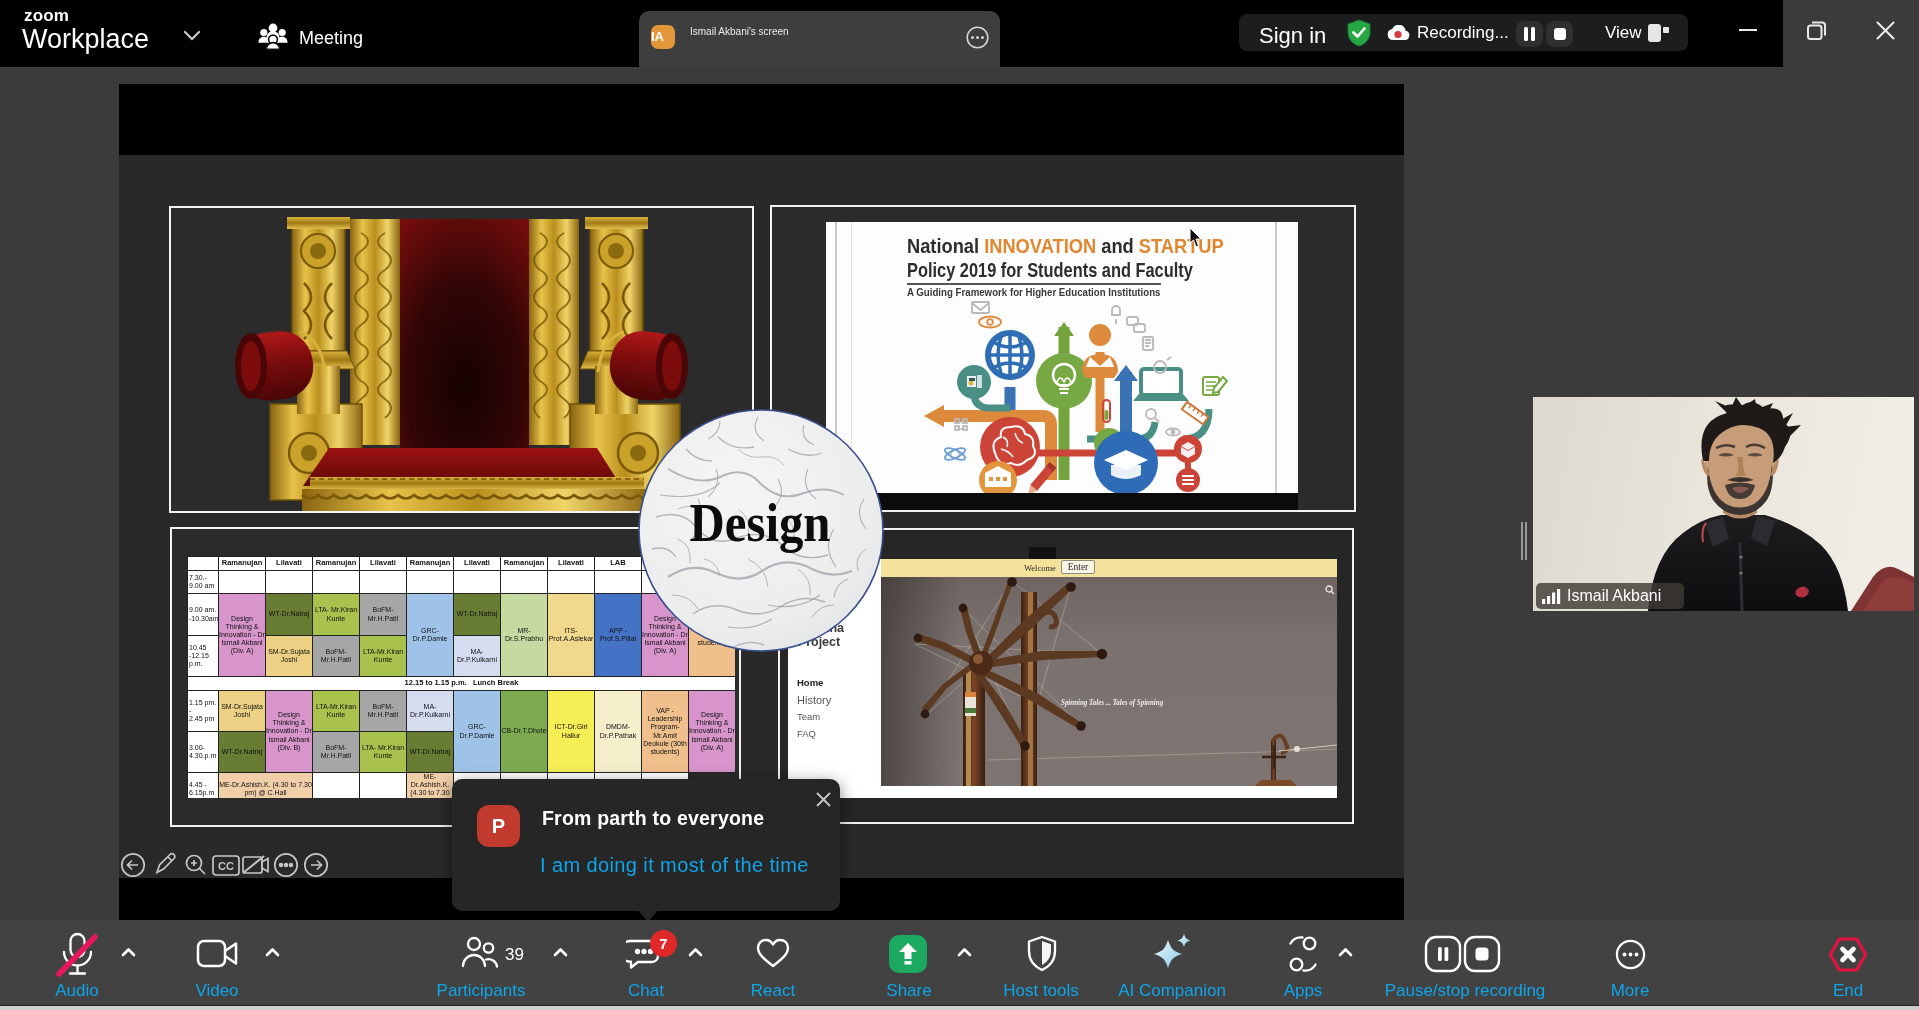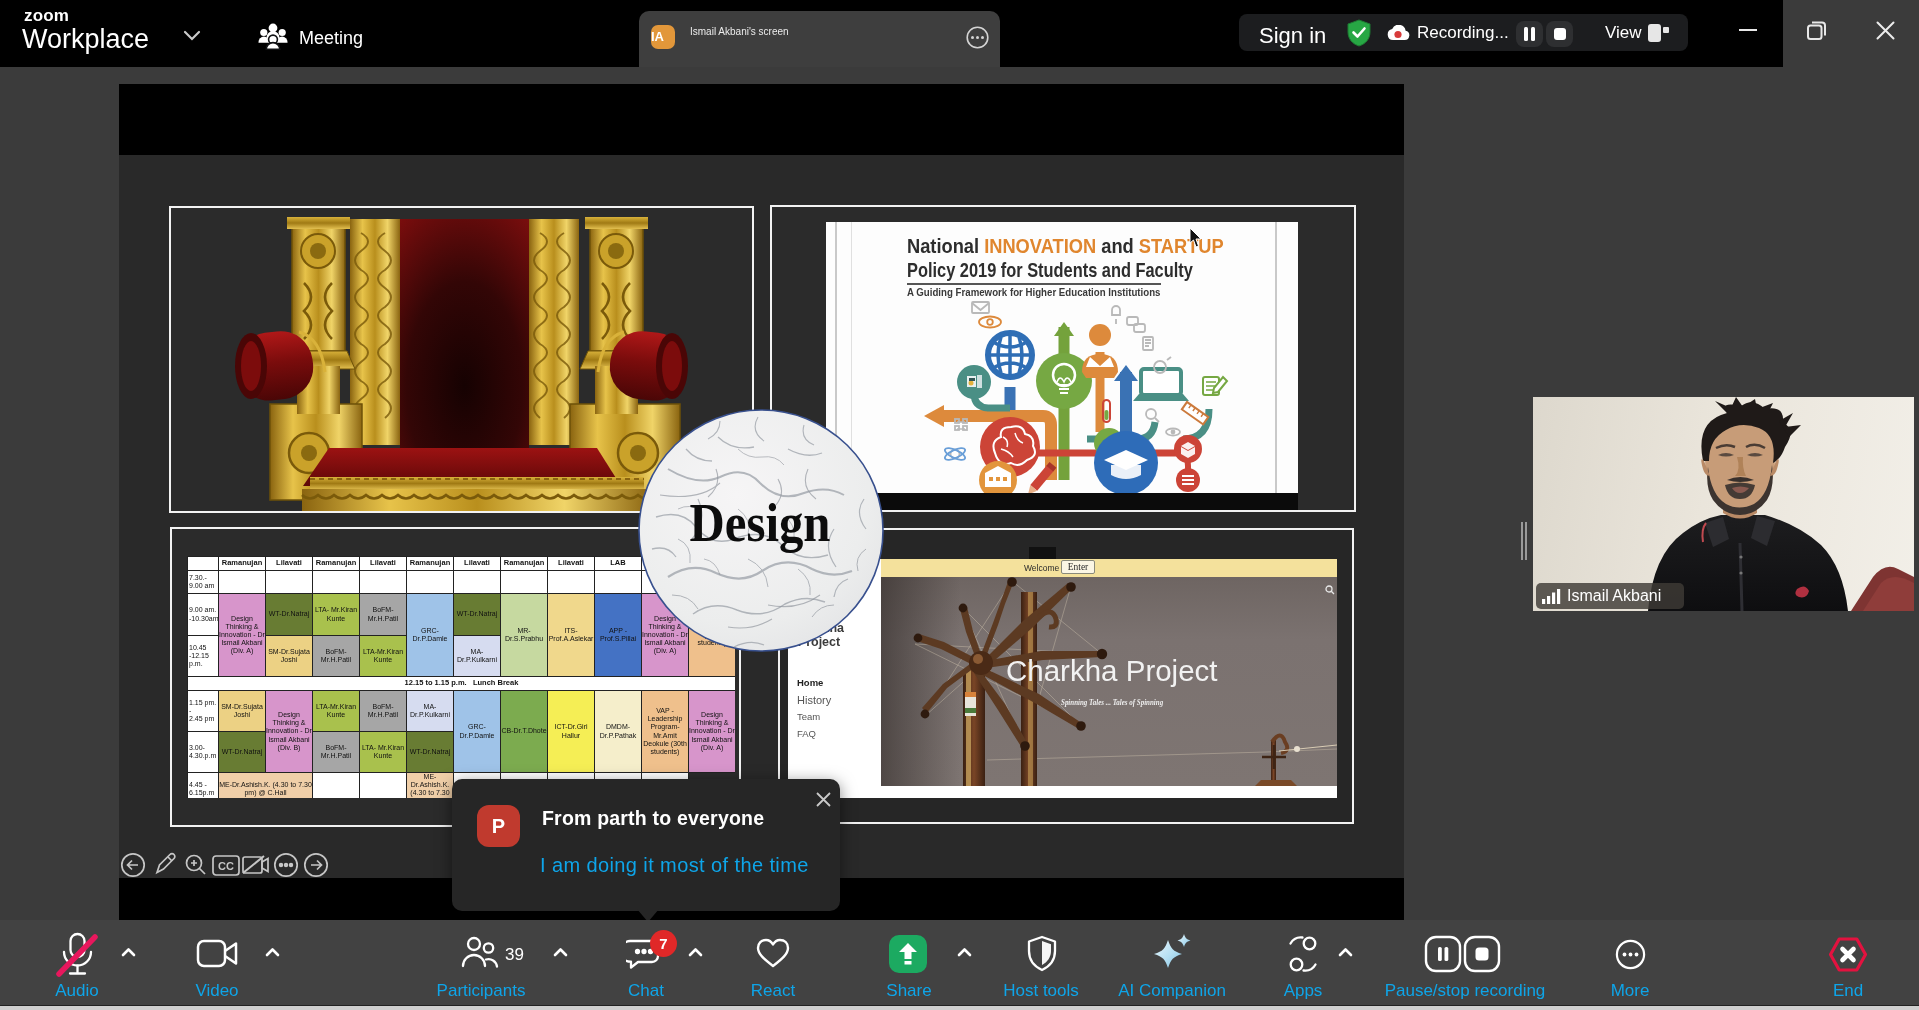--- a/index.html
+++ b/index.html
@@ -420,21 +420,21 @@
         </table>
     </div>
   </div>
 
   <div class="abs" style="left:778px;top:528px;width:576px;height:296px;border:2px solid #f2f2f2;background:#262626;overflow:hidden">
 
     <div class="abs" style="left:8px;top:29px;width:549px;height:239px;background:#fff"></div>
     <div class="abs" style="left:249px;top:17px;width:27px;height:12px;background:#111"></div>
 
     <div class="abs" style="left:101px;top:29px;width:456px;height:18px;background:#f4e19c"></div>
-    <div class="abs" style="left:244px;top:33px;font-family:Liberation Sans, sans-serif;font-size:8.5px;color:#2b2b2b">Welcome</div>
+    <div class="abs" style="left:244px;top:33px;font-family:Liberation Serif, serif;font-size:8.5px;color:#2b2b2b">Welcome</div>
     <div class="abs" style="left:281px;top:30px;width:34px;height:14px;background:#fbf6e4;border:1px solid #8a8a7a;border-radius:2px;font-family:'Liberation Serif';font-size:9.5px;color:#2b2b2b;text-align:center;line-height:12px">Enter</div>
 
     <div class="abs" style="left:101px;top:47px;width:456px;height:209px;background:linear-gradient(180deg,#6e6562 0%,#7b7270 30%,#7e7572 100%);overflow:hidden">
       <div class="abs" style="left:0;top:0;width:80px;height:209px;background:linear-gradient(90deg,rgba(40,34,32,.55),rgba(40,34,32,0))"></div>
       <svg class="abs" style="left:0;top:0" width="456" height="209" viewBox="0 0 456 209">
         <defs>
           <linearGradient id="wood" x1="0" y1="0" x2="1" y2="0">
             <stop offset="0" stop-color="#3a2012"></stop>
               <stop offset=".5" stop-color="#7a4526"></stop>
               <stop offset="1" stop-color="#3a2012"></stop>
@@ -482,21 +482,20 @@
         <rect x="84" y="115" width="11" height="5" fill="#d8823a"></rect>
         <rect x="84" y="131" width="11" height="5" fill="#4a7a3a"></rect>
 
         <rect x="390" y="163" width="5" height="40" fill="url(#wood)"></rect>
         <path d="M391 165 q9 -13 13 0 q6 9 -4 11" fill="none" stroke="#6a3e22" stroke-width="4"></path>
         <path d="M381 180 h24 M393 168 v24" stroke="#3e2414" stroke-width="2.5"></path>
         <path d="M398 174 L456 168" stroke="#d8cbb4" stroke-width="1"></path>
         <circle cx="416" cy="172" r="3" fill="#e8e0d0"></circle>
         <path d="M380 203 h30 l6 6 h-42 z" fill="#7a4a28"></path>
       </svg>
-      <div class="abs" style="left:125px;top:77px;width:330px;color:#f2f2f2;font-size:29.5px;white-space:nowrap">Charkha Project</div>
       <div class="abs" style="left:180px;top:120px;color:#eee;font-family:'Liberation Serif';font-size:8.5px;font-weight:700;font-style:italic;white-space:nowrap;transform:scaleX(.82);transform-origin:0 0">Spinning Tales ... Tales of Spinning</div>
       <svg class="abs" style="left:444px;top:8px" width="10" height="10" viewBox="0 0 10 10">
           <circle cx="4" cy="4" r="3" stroke="#e8e8e8" stroke-width="1.3" fill="none"></circle>
           <path d="M6.3 6.3 L9 9" stroke="#e8e8e8" stroke-width="1.3"></path>
         </svg>
     </div>
 
     <div class="abs" style="left:8px;top:92px;width:62px;text-align:center;font-weight:700;font-size:12.5px;color:#3c3c3c;line-height:1.1">Charkha<br>Project</div>
     <div class="abs" style="left:17px;top:147px;font-weight:700;font-size:9.5px;color:#222">Home</div>
     <div class="abs" style="left:17px;top:164px;font-size:11px;color:#555">History</div>

